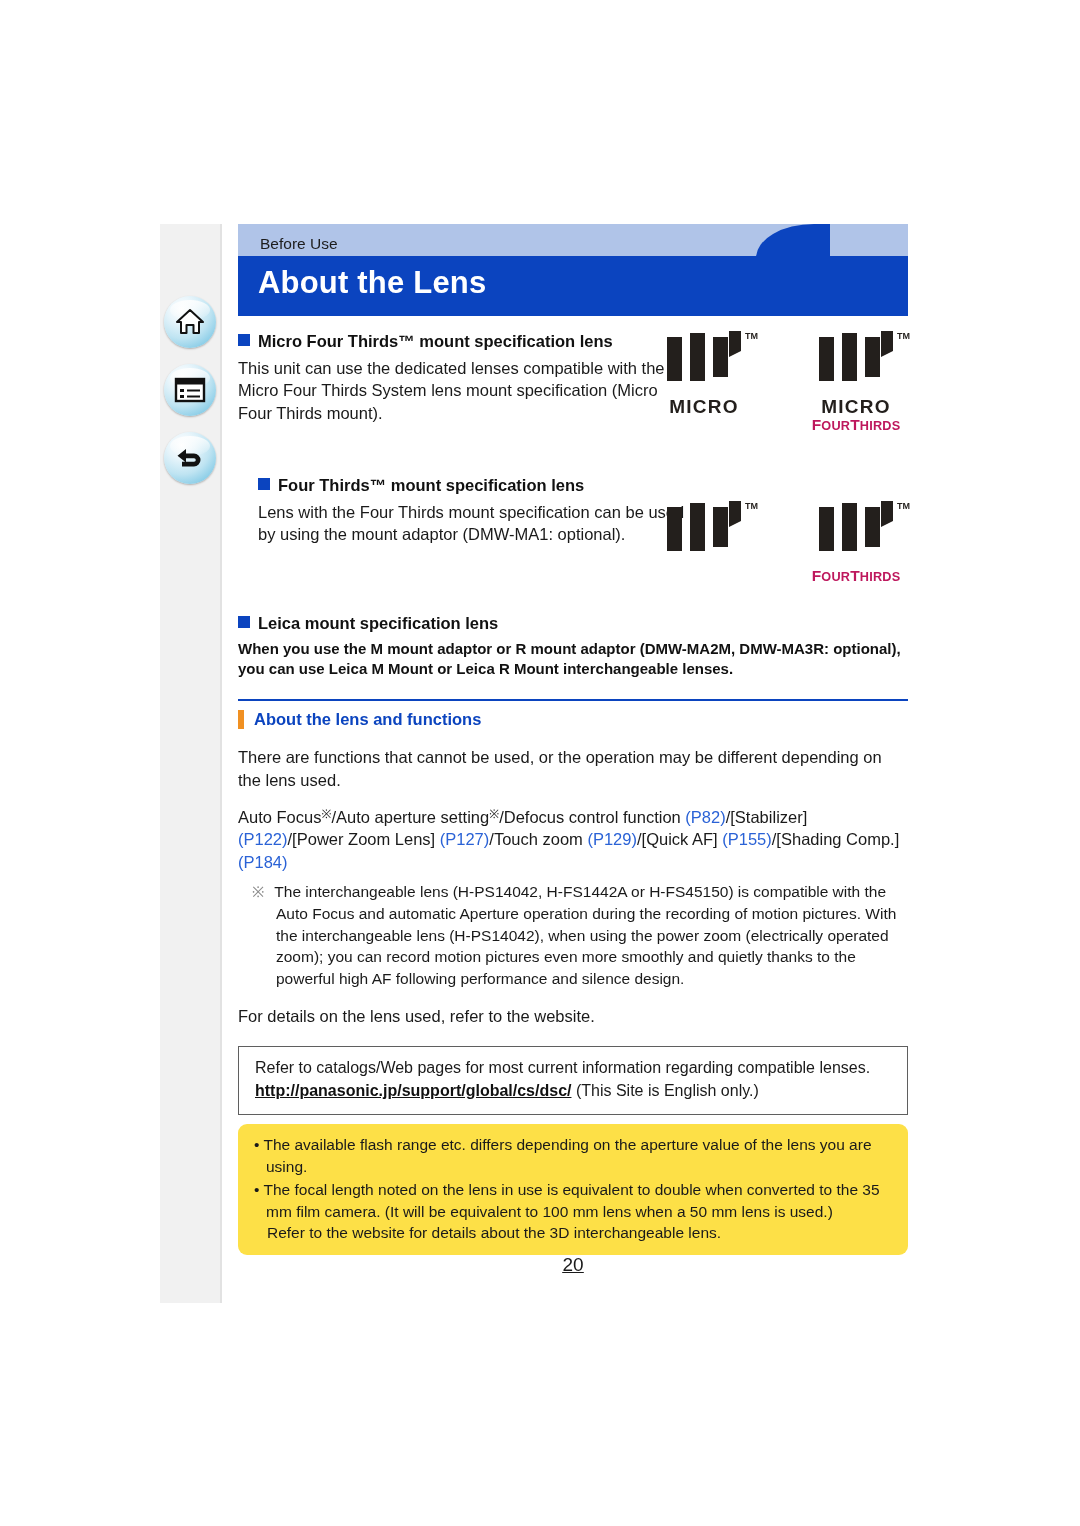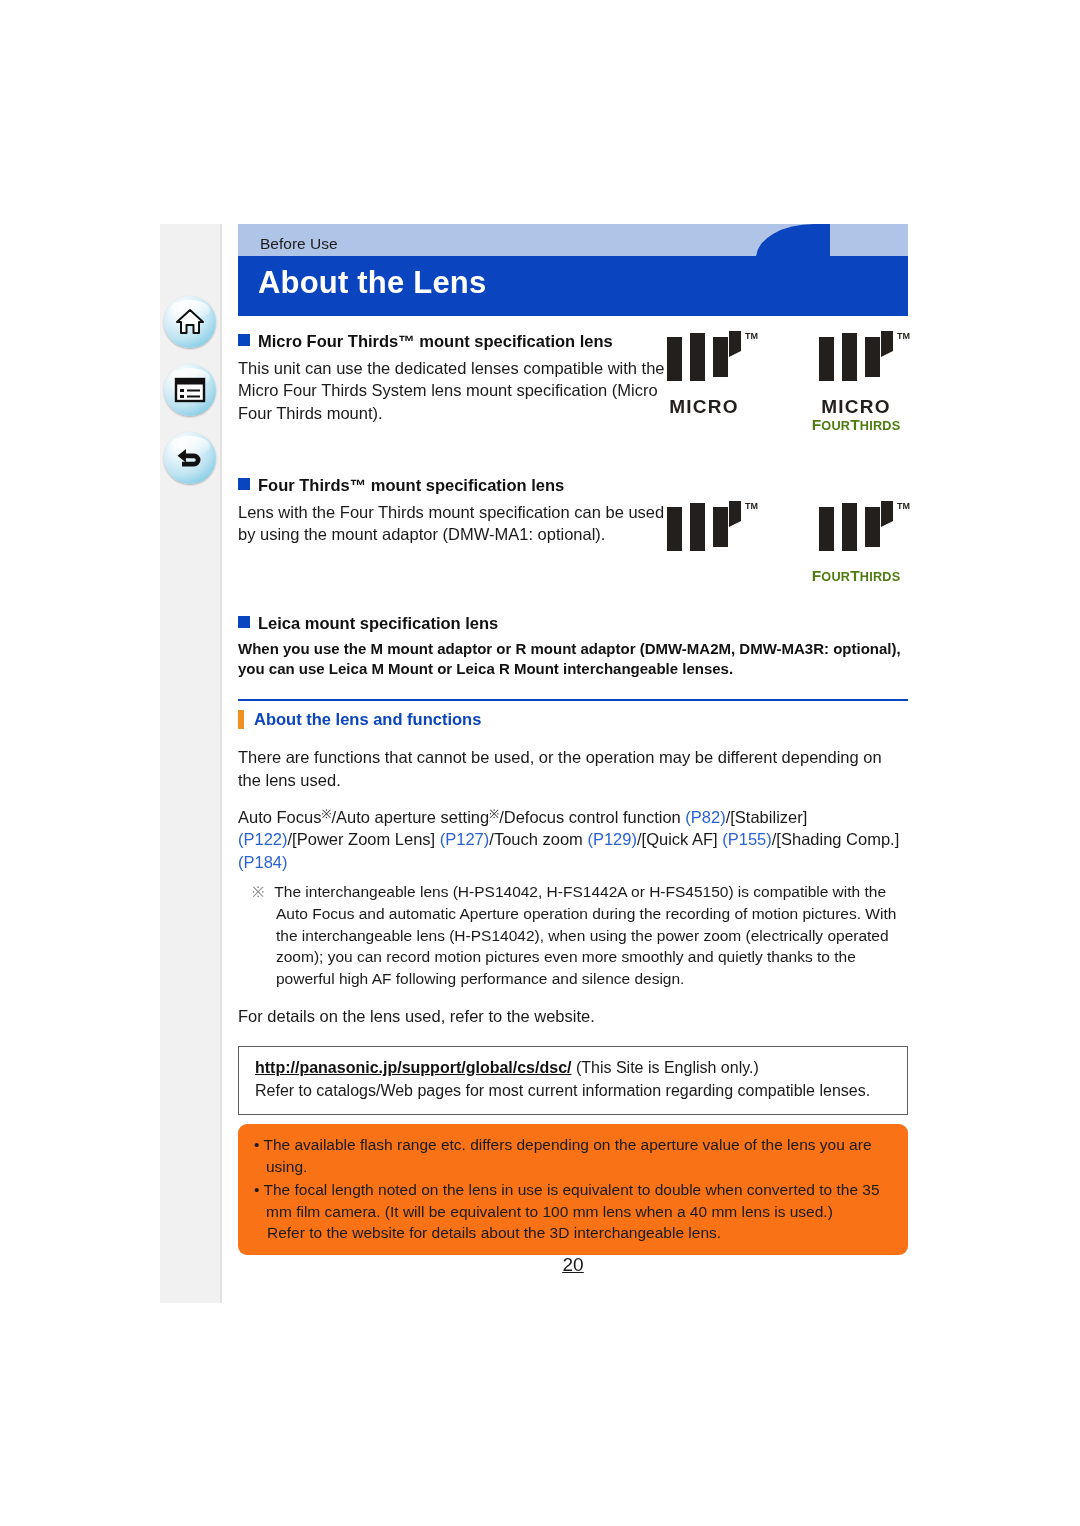--- a/index.html
+++ b/index.html
@@ -118,21 +118,21 @@
   }
   .bullet::before { content: "\2022"; margin-right: 4px; }
   .star { font-size: 0.72em; vertical-align: 0.42em; }
 
   
   #sec-mft { position: relative; margin-top: 15px; min-height: 136px; }
   #sec-mft .txt { width: 430px; }
   #sec-mft .sq-head { margin-bottom: 4px; }
 
   #sec-ft { position: relative; margin-top: 8px; min-height: 132px; }
-  #sec-ft .txt { width: 430px; }
+  #sec-ft .txt { width: 430px; margin-left: 20px; }
   #sec-ft .sq-head { margin-bottom: 4px; }
 
   
   .logo-pair {
     position: absolute;
     right: 0;
     top: 0;
     display: flex;
     gap: 48px;
     align-items: flex-start;
@@ -147,21 +147,21 @@
     font-family: "Liberation Sans", sans-serif;
     font-size: 19px; font-weight: bold;
     letter-spacing: 1.2px;
     color: #231f1c;
     margin-top: 2px;
     line-height: 1.05;
   }
   .logo-word2 {
     font-size: 15.5px; font-weight: bold;
     letter-spacing: 0.2px;
-    color: #4d7c0f;
+    color: #be185d;
     line-height: 1.05;
   }
   .logo-word2 .sm { font-size: 0.82em; }
 
   
   #sec-leica { margin-top: 6px; }
   #sec-leica .sq-head { margin-bottom: 4px; }
   #leica-bold { margin-bottom: 2px; }
   #leica-bullets { margin-top: 2px; }
   #leica-bullets .bullet + .bullet { margin-top: 2px; }
@@ -202,21 +202,21 @@
   #url-box .line { font-size: 16px; line-height: 1.42; color: #1a1a1a; }
   #url-link {
     font-weight: bold;
     text-decoration: underline;
     color: #111;
   }
 
   
   #note-box {
     margin-top: 9px;
-    background: #f97316;
+    background: #fde047;
     border-radius: 9px;
     padding: 10px 14px 12px 16px;
     box-sizing: border-box;
     width: 670px;
   }
   #note-box .bullet { font-size: 15.5px; line-height: 1.38; }
   #note-box .bullet + .bullet { margin-top: 2px; }
   #note-box .cont {
     font-size: 15.5px; line-height: 1.38;
     padding-left: 13px; color: #1a1a1a; margin: 0;
@@ -369,25 +369,25 @@
     <p class="body-text" id="fn-p1">There are functions that cannot be used, or the operation may be different depending on the lens used.</p>
 
     <p class="body-text" id="fn-p2"><span>Auto Focus</span><span class="star">※</span><span>/Auto aperture setting</span><span class="star">※</span><span>/Defocus control function </span><span class="ref">(P82)</span><span>/[Stabilizer] </span><span class="ref">(P122)</span><span>/[Power Zoom Lens] </span><span class="ref">(P127)</span><span>/Touch zoom </span><span class="ref">(P129)</span><span>/[Quick AF] </span><span class="ref">(P155)</span><span>/[Shading Comp.] </span><span class="ref">(P184)</span></p>
 
     <p id="fn-note"><span class="marker">※</span><span>The interchangeable lens (H-PS14042, H-FS1442A or H-FS45150) is compatible with the Auto Focus and automatic Aperture operation during the recording of motion pictures. With the interchangeable lens (H-PS14042), when using the power zoom (electrically operated zoom); you can record motion pictures even more smoothly and quietly thanks to the powerful high AF following performance and silence design.</span></p>
 
     <p class="body-text" id="fn-p3">For details on the lens used, refer to the website.</p>
   </div>
 
   <div id="url-box">
+    <div class="line">Refer to catalogs/Web pages for most current information regarding compatible lenses.</div>
     <div class="line"><span id="url-link">http://panasonic.jp/support/global/cs/dsc/</span><span> (This Site is English only.)</span></div>
-    <div class="line">Refer to catalogs/Web pages for most current information regarding compatible lenses.</div>
   </div>
 
   <div id="note-box">
     <p class="bullet">The available flash range etc. differs depending on the aperture value of the lens you are using.</p>
-    <p class="bullet">The focal length noted on the lens in use is equivalent to double when converted to the 35 mm film camera. (It will be equivalent to 100 mm lens when a 40 mm lens is used.)</p>
+    <p class="bullet">The focal length noted on the lens in use is equivalent to double when converted to the 35 mm film camera. (It will be equivalent to 100 mm lens when a 50 mm lens is used.)</p>
     <p class="cont">Refer to the website for details about the 3D interchangeable lens.</p>
   </div>
 
   <div id="page-number"><span>20</span></div>
 
 </div>
 
 </body></html>

